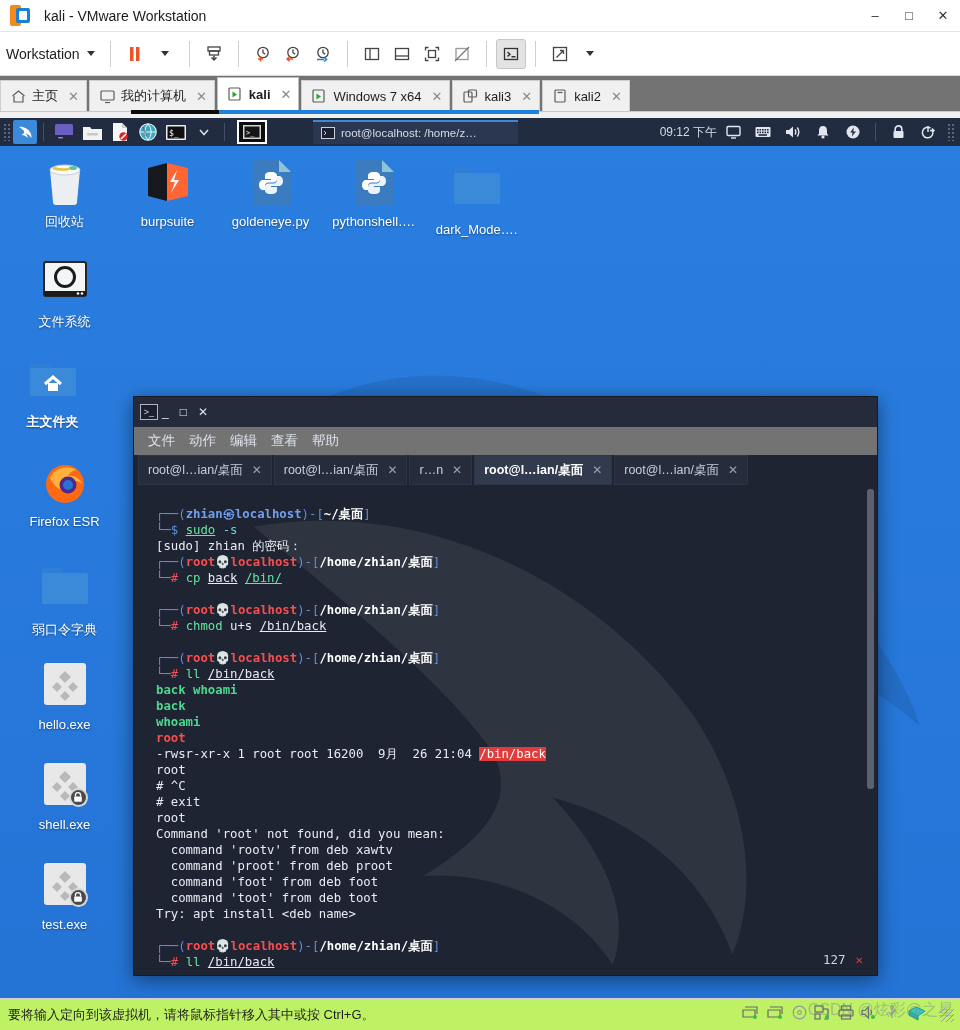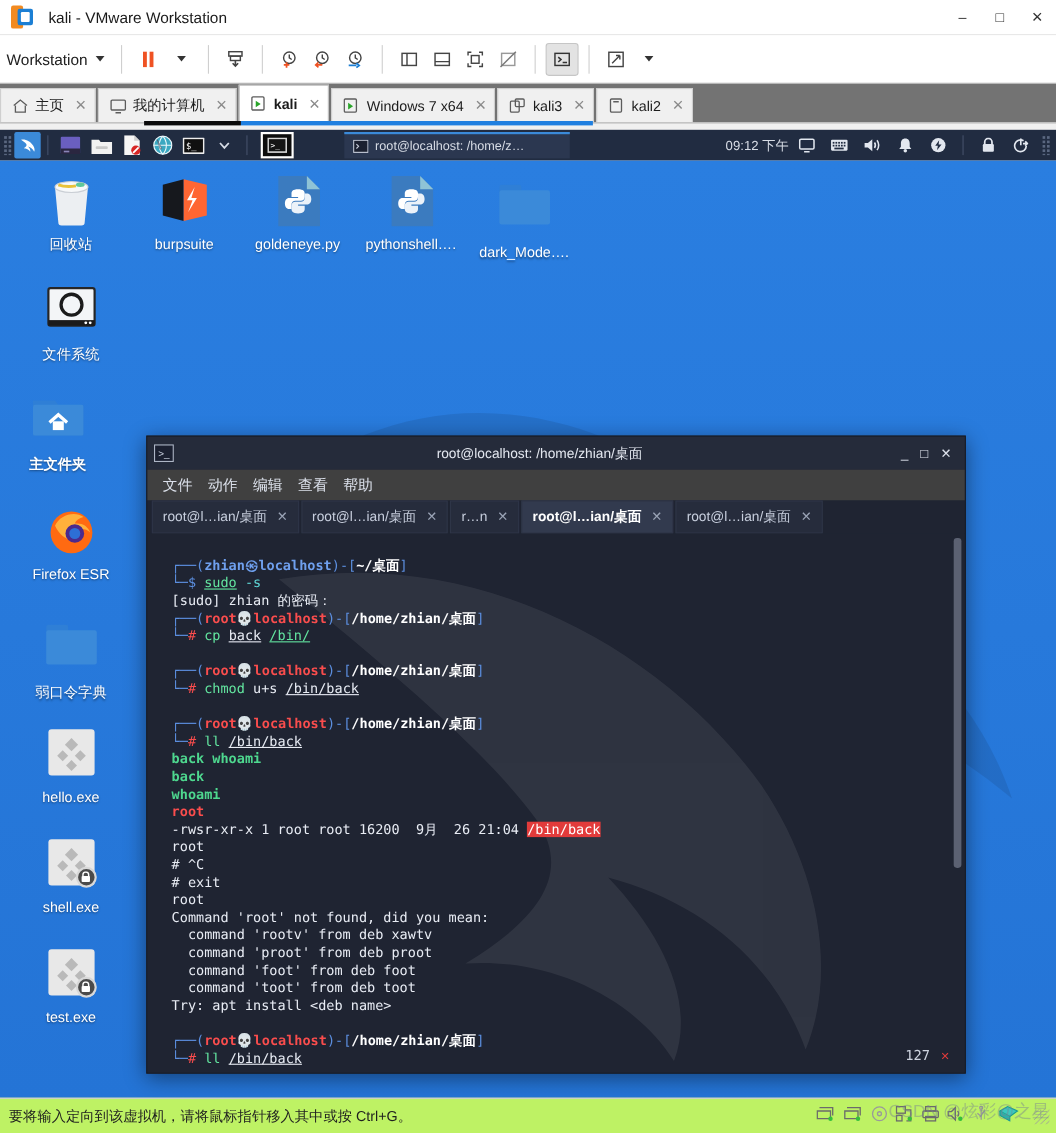--- a/index.html
+++ b/index.html
@@ -124,21 +124,21 @@
   }
   .term-title {
     height: 30px; background: #252b3a; display: flex; align-items: center;
     padding: 0 6px; flex: none;
   }
   .term-title .ticon { width: 18px; height: 16px; border: 1px solid #aeb6c6; margin-right: 4px;
     color:#cfd6e4; font-size:9px; display:flex;align-items:center;justify-content:center; background:#1b2030;}
   .term-title .ttext { flex: 1; text-align: center; color: #e3e7ef; font-size: 12.5px; }
   .term-title .tctrl { display: flex; gap: 11px; padding-right: 6px; color: #dde2ec; font-size: 12px; }
   .term-menu {
-    height: 28px; background: #404040; display: flex; align-items: center; gap: 14px;
+    height: 28px; background: #737373; display: flex; align-items: center; gap: 14px;
     padding-left: 14px; flex: none;
   }
   .term-menu span { color: #dbe0ea; font-size: 13.5px; }
   .term-tabs { height: 30px; background: #1f2432; display: flex; align-items: stretch; padding: 0 4px; flex: none; gap: 2px; }
   .tt {
     background: #262c3c; display: flex; align-items: center; gap: 9px;
     padding: 0 9px; color: #c7cedd; font-size: 12.5px; border: 1px solid #2e3547;
   }
   .tt.active { background: #323a4e; color: #ffffff; font-weight: bold; }
   .tt .x { color: #9aa3b5; font-size: 12px; }
@@ -649,21 +649,20 @@
                   <path d="M2.4 4.5 V3.3 a2.6 2.6 0 0 1 5.2 0 V4.5" stroke="#fff" stroke-width="1.3" fill="none"></path>
                   <rect x="1.2" y="4.4" width="7.6" height="5.4" rx=".8" fill="#fff"></rect>
                 </svg>
               </div></div>
           </div><span class="lbl">back.c</span></div>
       </div>
 
     <div class="term">
       <div class="term-title">
         <div class="ticon">&gt;_</div>
-        <div class="ttext">root@localhost: /home/zhian/桌面</div>
         <div class="tctrl">
           <span>_</span>
           <span>□</span>
           <span>✕</span>
         </div>
       </div>
       <div class="term-menu" id="term-menu">
           <span>文件</span>
           <span>动作</span>
           <span>编辑</span>

